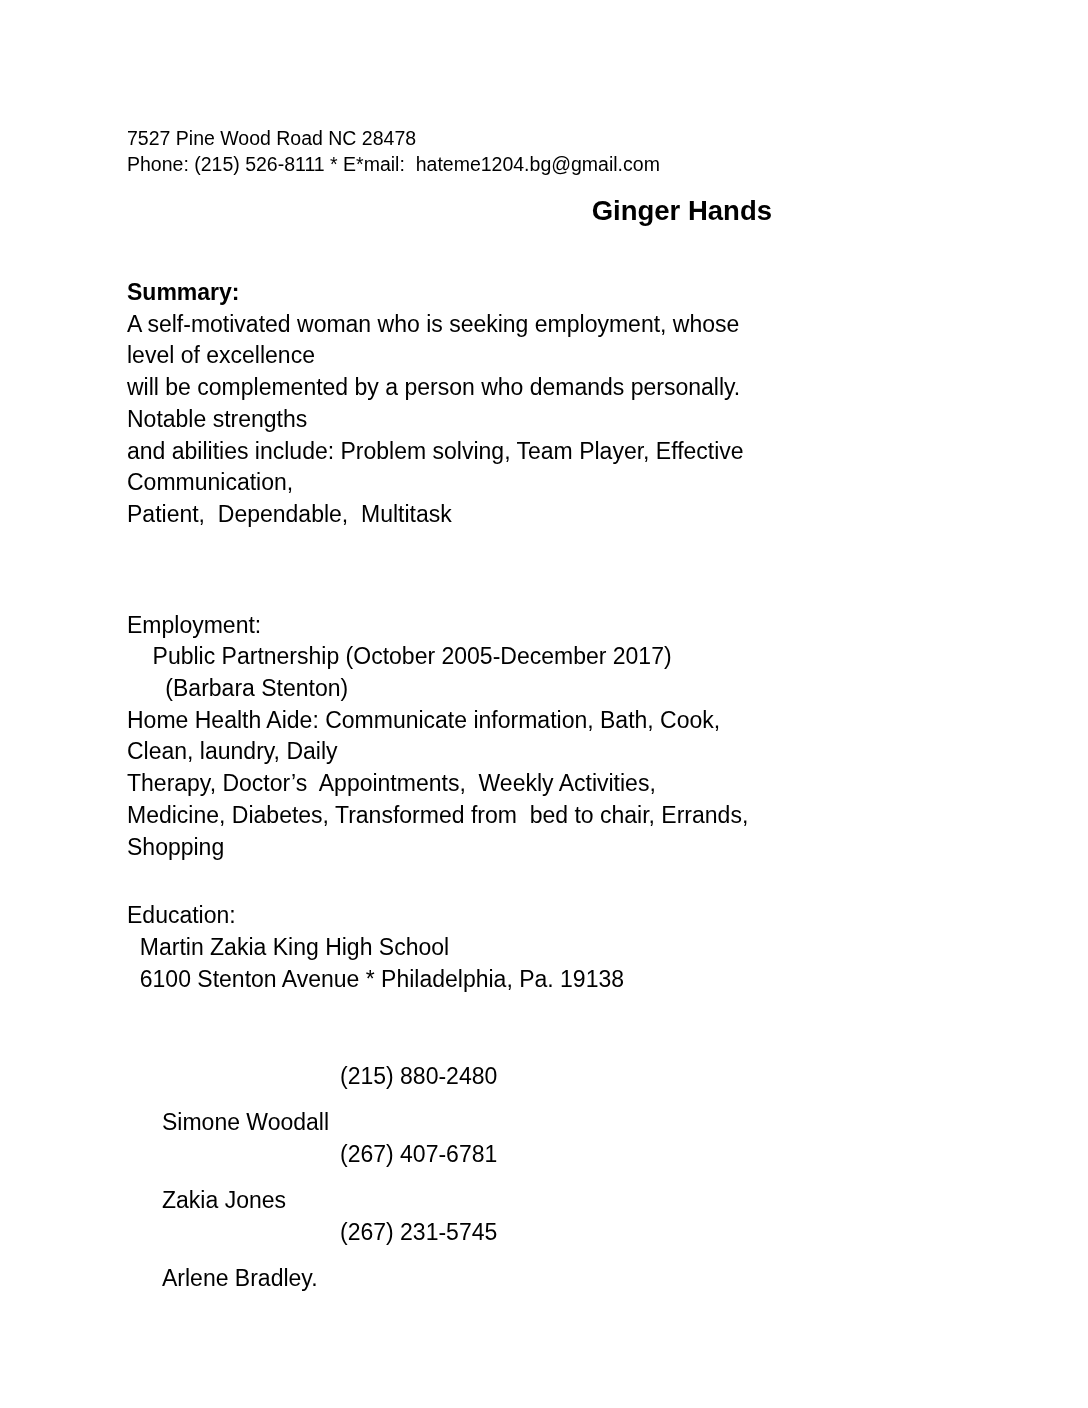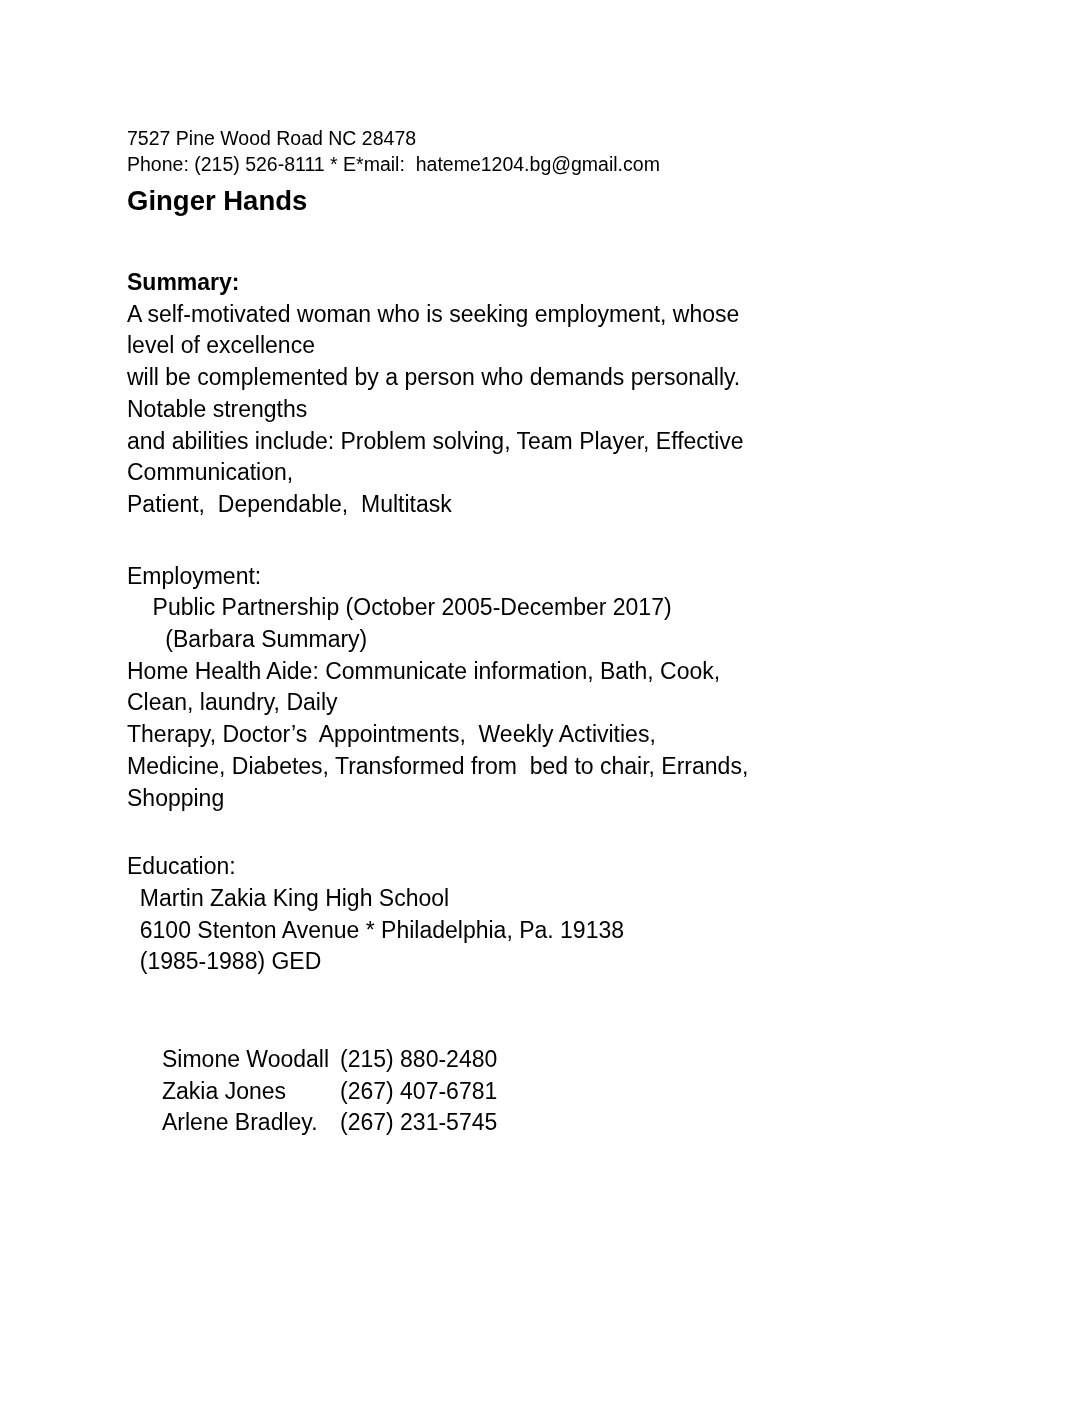--- a/index.html
+++ b/index.html
@@ -21,40 +21,41 @@
   }
   .hdr-line {
     font-size: 19.5px;
     line-height: 26px;
     white-space: pre-wrap;
   }
   .person-name {
     font-size: 27.5px;
     font-weight: bold;
     line-height: 36px;
-    margin-top: 6px;
+    margin-top: 16px;
     white-space: pre-wrap;
+    text-align: right;
   }
   .body-line {
     font-size: 23px;
     line-height: 31.7px;
     white-space: pre-wrap;
   }
   .bold { font-weight: bold; }
   .sec-summary    { margin-top: 48px; }
-  .sec-employment { margin-top: 40px; }
+  .sec-employment { margin-top: 79px; }
   .sec-education  { margin-top: 37px; }
   .sec-reference  { margin-top: 66px; }
   .ref-row {
     display: flex;
     padding-left: 35px;
     font-size: 23px;
     line-height: 31.7px;
   }
-  .ref-name  { width: 178px; white-space: pre-wrap; }
+  .ref-name  { width: 178px; white-space: pre-wrap; margin-top: 46px; }
   .ref-phone { white-space: pre-wrap; }
 </style>
 </head>
 <body>
 
 <div class="page">
 
   <div>
     <div class="hdr-line">7527 Pine Wood Road NC 28478</div>
     <div class="hdr-line">Phone: (215) 526-8111 * E*mail:  hateme1204.bg@gmail.com</div>
@@ -65,31 +66,30 @@
     <div class="body-line bold">Summary:</div>
     <div class="body-line">A self-motivated woman who is seeking employment, whose level of excellence</div>
     <div class="body-line">will be complemented by a person who demands personally. Notable strengths</div>
     <div class="body-line">and abilities include: Problem solving, Team Player, Effective Communication,</div>
     <div class="body-line">Patient,  Dependable,  Multitask</div>
   </div>
 
   <div class="sec-employment">
     <div class="body-line">Employment:</div>
     <div class="body-line">    Public Partnership (October 2005-December 2017)</div>
-    <div class="body-line">      (Barbara Summary)</div>
+    <div class="body-line">      (Barbara Stenton)</div>
     <div class="body-line">Home Health Aide: Communicate information, Bath, Cook, Clean, laundry, Daily</div>
     <div class="body-line">Therapy, Doctor’s  Appointments,  Weekly Activities,</div>
     <div class="body-line">Medicine, Diabetes, Transformed from  bed to chair, Errands, Shopping</div>
   </div>
 
   <div class="sec-education">
     <div class="body-line">Education:</div>
     <div class="body-line">  Martin Zakia King High School</div>
     <div class="body-line">  6100 Stenton Avenue * Philadelphia, Pa. 19138</div>
-    <div class="body-line">  (1985-1988) GED</div>
   </div>
 
   <div class="sec-reference">
     <div class="ref-row">
       <span class="ref-name">Simone Woodall</span>
       <span class="ref-phone">(215) 880-2480</span>
     </div>
     <div class="ref-row">
       <span class="ref-name">Zakia Jones</span>
       <span class="ref-phone">(267) 407-6781</span>

